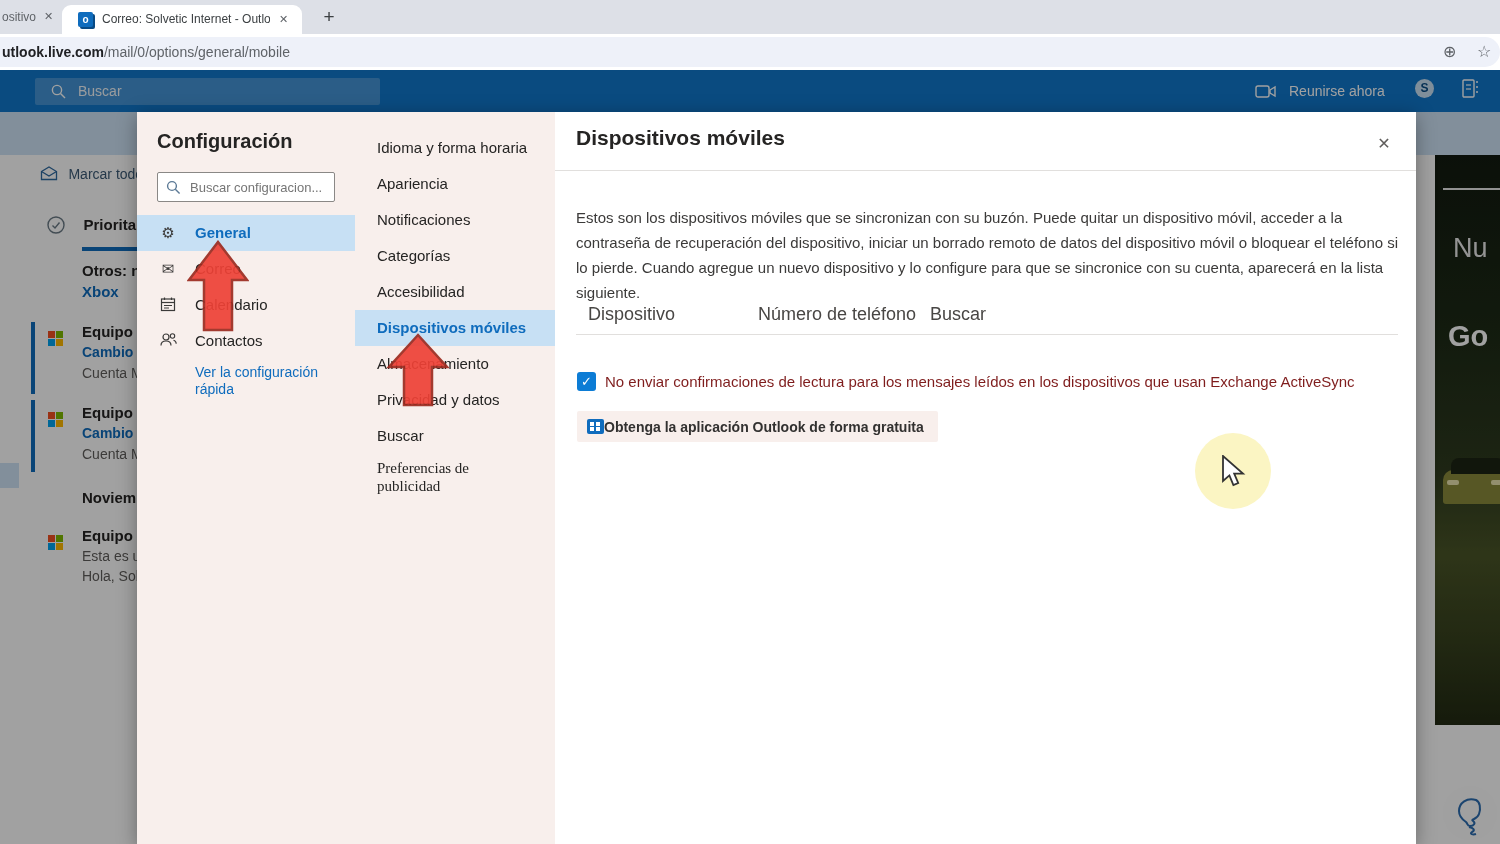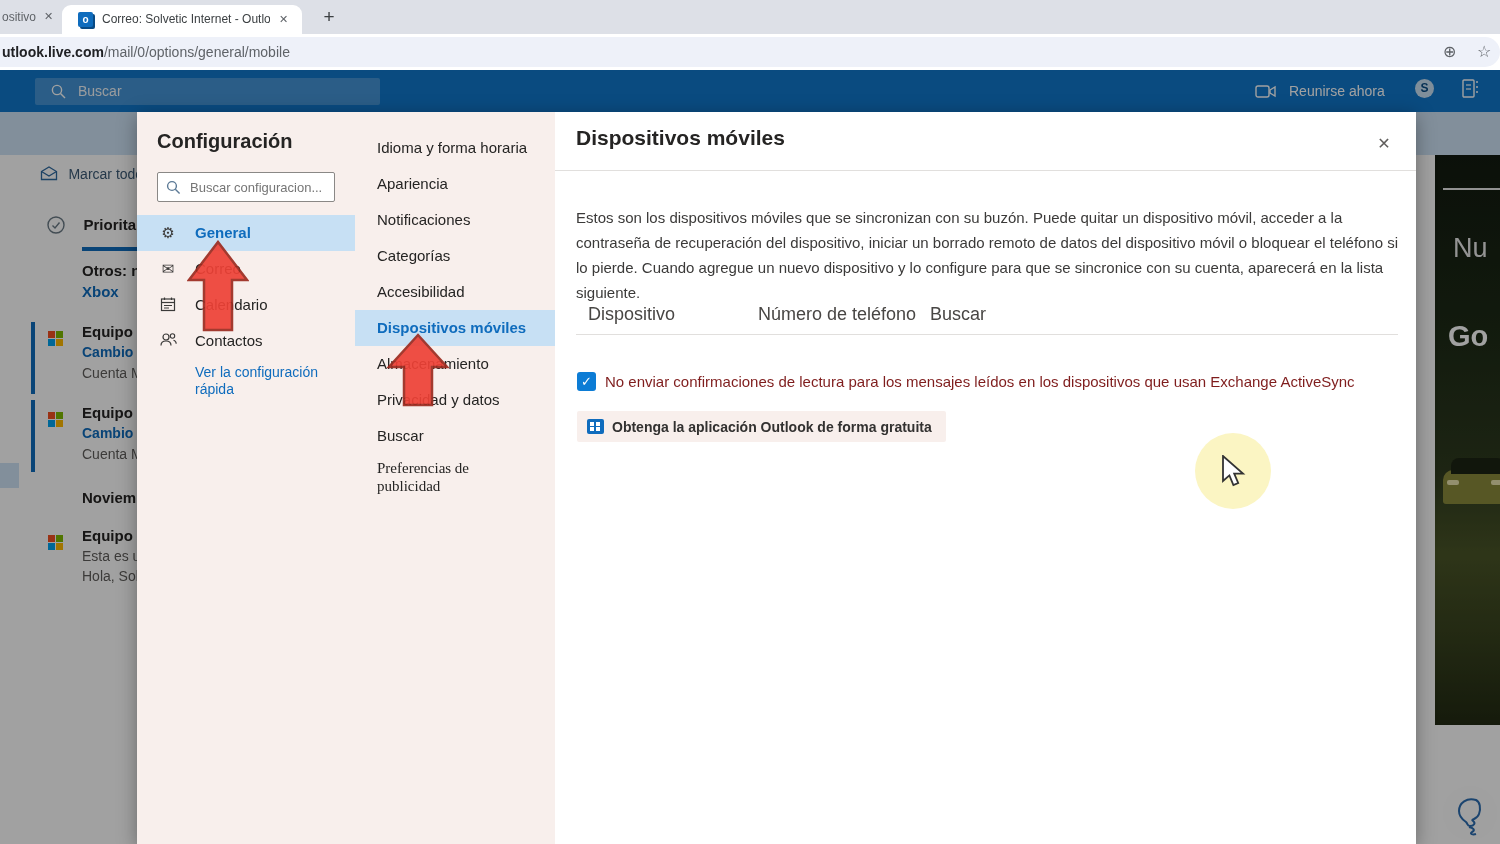--- a/index.html
+++ b/index.html
@@ -75,21 +75,21 @@
   .catrow.sel{background:#c7e0f4;color:#0f6cbd;font-weight:bold;}
   .catrow.two{height:46px;line-height:18px;padding-top:5px;}
   .main{position:absolute;left:418px;top:0;width:861px;height:732px;background:#fff;}
   .close{position:absolute;left:815px;top:18px;width:28px;height:28px;font-size:16px;color:#605e5c;text-align:center;line-height:28px;}
   .ptitle{position:absolute;left:21px;top:14px;margin:0;font-size:21px;font-weight:600;color:#252423;}
   .hr{position:absolute;height:1px;background:#e1dfdd;}
   .desc{position:absolute;left:21px;top:78px;width:824px;font-size:15px;line-height:25px;color:#3b3a39;}
   .th{position:absolute;top:192px;font-size:18px;color:#484644;}
   .cbx{position:absolute;left:22px;top:260px;width:19px;height:19px;background:#0c7cd5;border-radius:3px;color:#fff;font-size:13px;text-align:center;line-height:19px;}
   .cbxlbl{position:absolute;left:50px;top:261px;font-size:15px;color:#7f1d1d;white-space:nowrap;}
-  .getapp{position:absolute;left:22px;top:299px;height:31px;background:#f8efec;border:none;border-radius:2px;padding:0 14px 0 10px;display:flex;align-items:center;gap:8px;font-size:14px;font-weight:bold;color:#323130;}
+  .getapp{position:absolute;left:22px;top:299px;height:31px;background:#f8efec;border:none;border-radius:2px;padding:0 14px 0 10px;display:flex;align-items:center;font-size:14px;font-weight:bold;color:#323130;}
   .oicon{width:17px;height:15px;background:#0f6cbd;border-radius:2px;position:relative;}
   .oicon i{position:absolute;background:#fff;width:4px;height:4px;}
   .oicon .a{left:3px;top:3px}.oicon .b{left:9px;top:3px}.oicon .c{left:3px;top:8px}.oicon .d{left:9px;top:8px}
   .hilite{position:absolute;left:640px;top:321px;width:76px;height:76px;border-radius:50%;background:#fbf5c3;}
   .arrow{position:absolute;}
 
   .dim-navy{color:#3b5a76;}
 </style>
 </head>
 <body>

